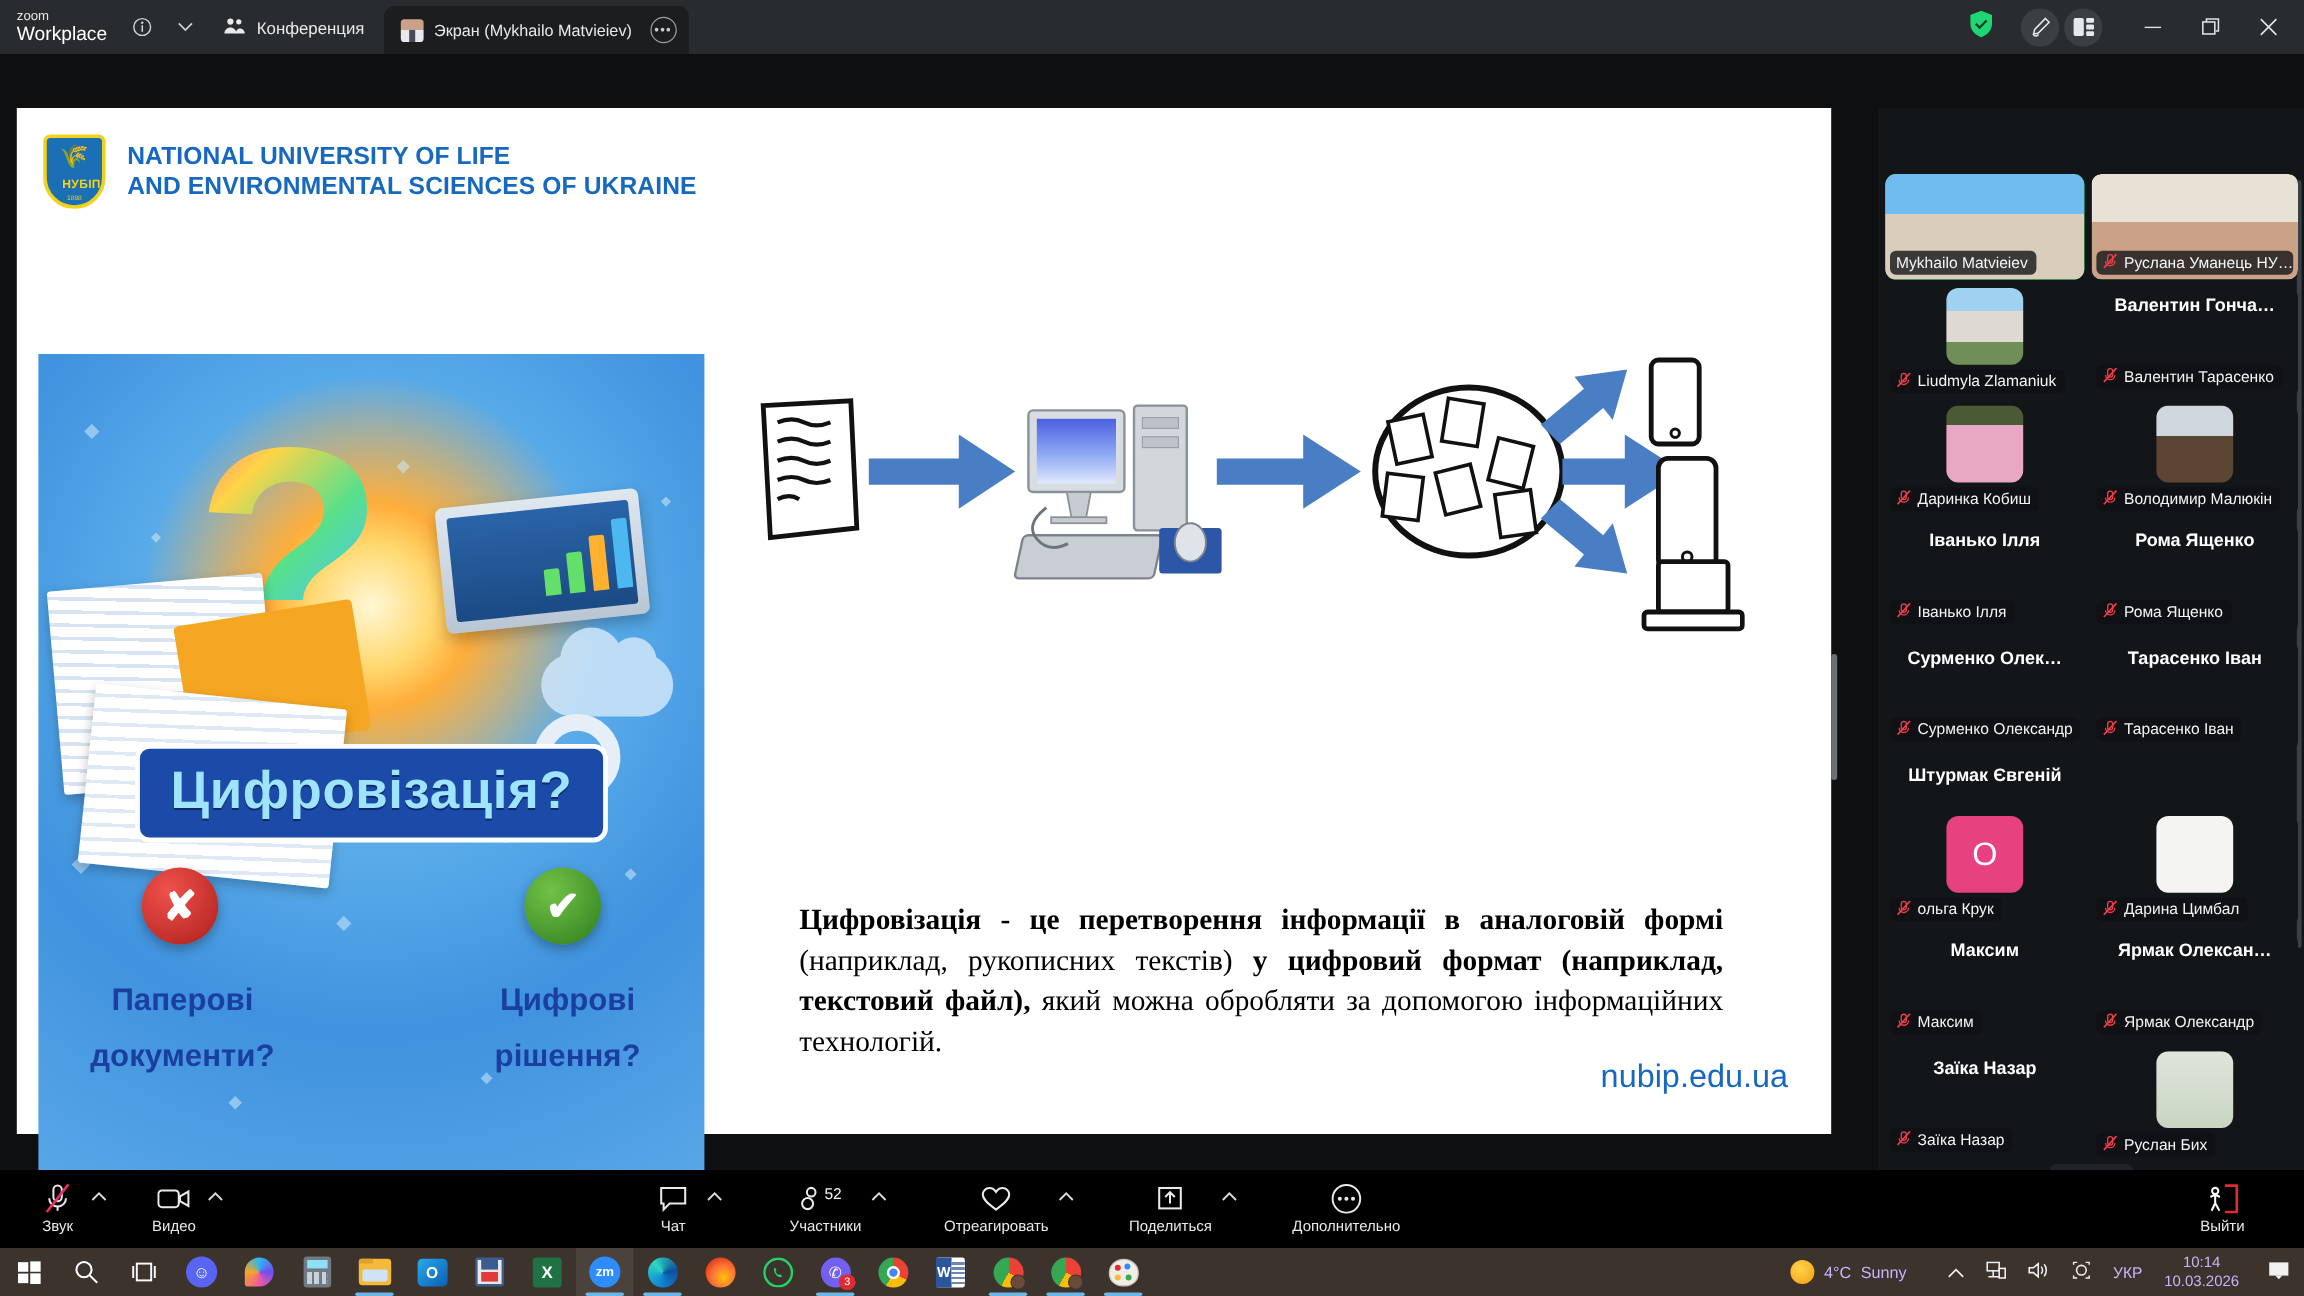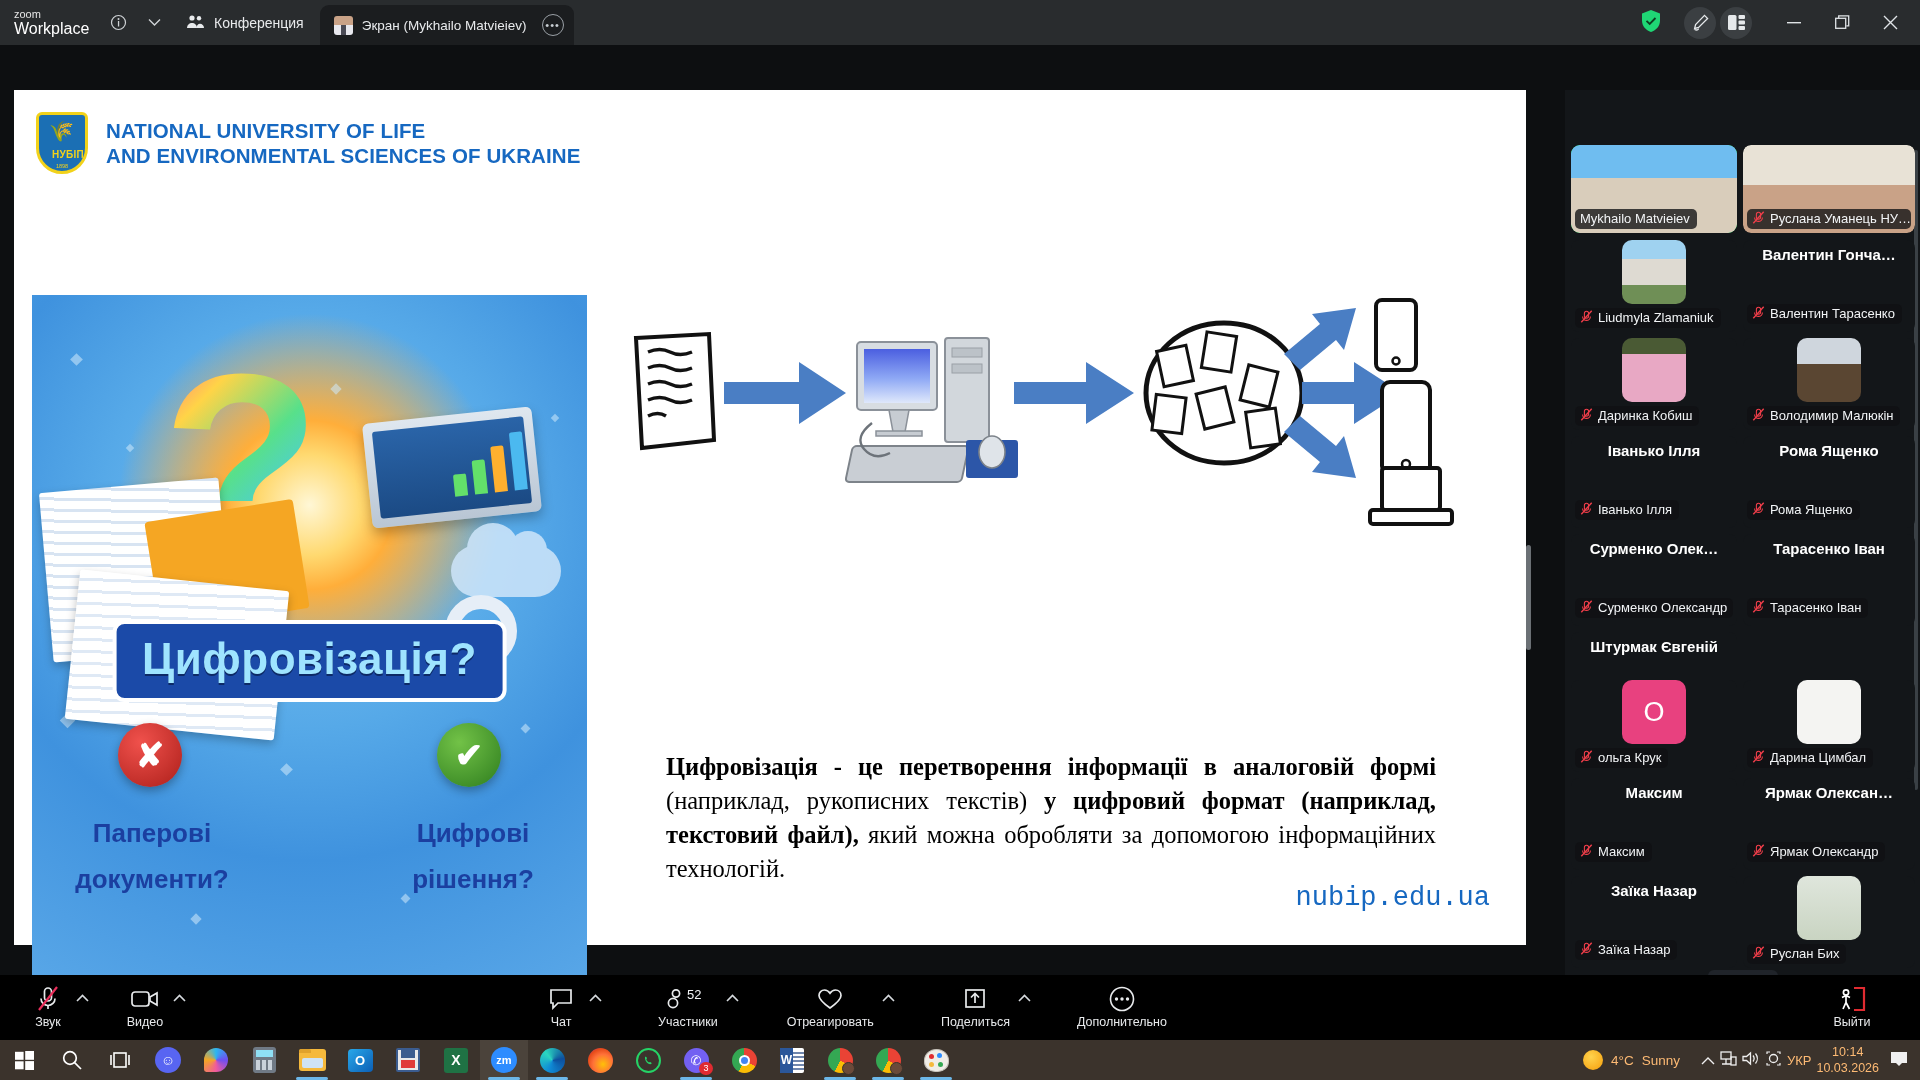--- a/index.html
+++ b/index.html
@@ -159,21 +159,21 @@
 
   
   #para {
     position:absolute; left:652px; top:660px; width:770px;
     font-family: "Liberation Serif", serif; font-size:24.5px; line-height:34px;
     color:#000; text-align: justify;
   }
   #para b { font-weight: bold; }
   #site {
     position:absolute; right: 36px; bottom: 32px;
-    color:#1668c1; font-size: 27px; font-family:Liberation Mono, monospace;
+    color:#1668c1; font-size: 27px; font-family:Liberation Sans, sans-serif;
   }
 
   
   #slide-scroll {
     position:absolute; left:1526px; top:500px; width:5px; height:105px;
     background:#6b7075; border-radius:3px;
   }
 
   
   #strip {
@@ -231,21 +231,21 @@
   }
   .tb-app {
     width:48px; height:40px; display:flex; align-items:center; justify-content:center;
     position:relative;
   }
   .tb-app.running::after {
     content:""; position:absolute; bottom:0; left:8px; right:8px; height:3px;
     background:#6cb7e8; border-radius:2px;
   }
   .tb-app.focus { background:#4b433b; }
-  .tray { margin-left:auto; display:flex; align-items:center; gap:5px; padding-right:12px; color:#fdba74; font-size:13px;justify-content:space-between;}
+  .tray { margin-left:auto; display:flex; align-items:center; gap:18px; padding-right:12px; color:#c4b5fd; font-size:13px;justify-content:space-between;}
   .clock { display:flex; flex-direction:column; align-items:center; line-height:16px; font-size:12.5px; }
   .weather { display:flex; align-items:center; gap:8px; font-size:13.5px; }
 </style>
 </head>
 <body>
 
 <div id="titlebar">
   <div class="zm-brand">
     <span class="l1">zoom</span>
     <span class="l2">Workplace</span>

